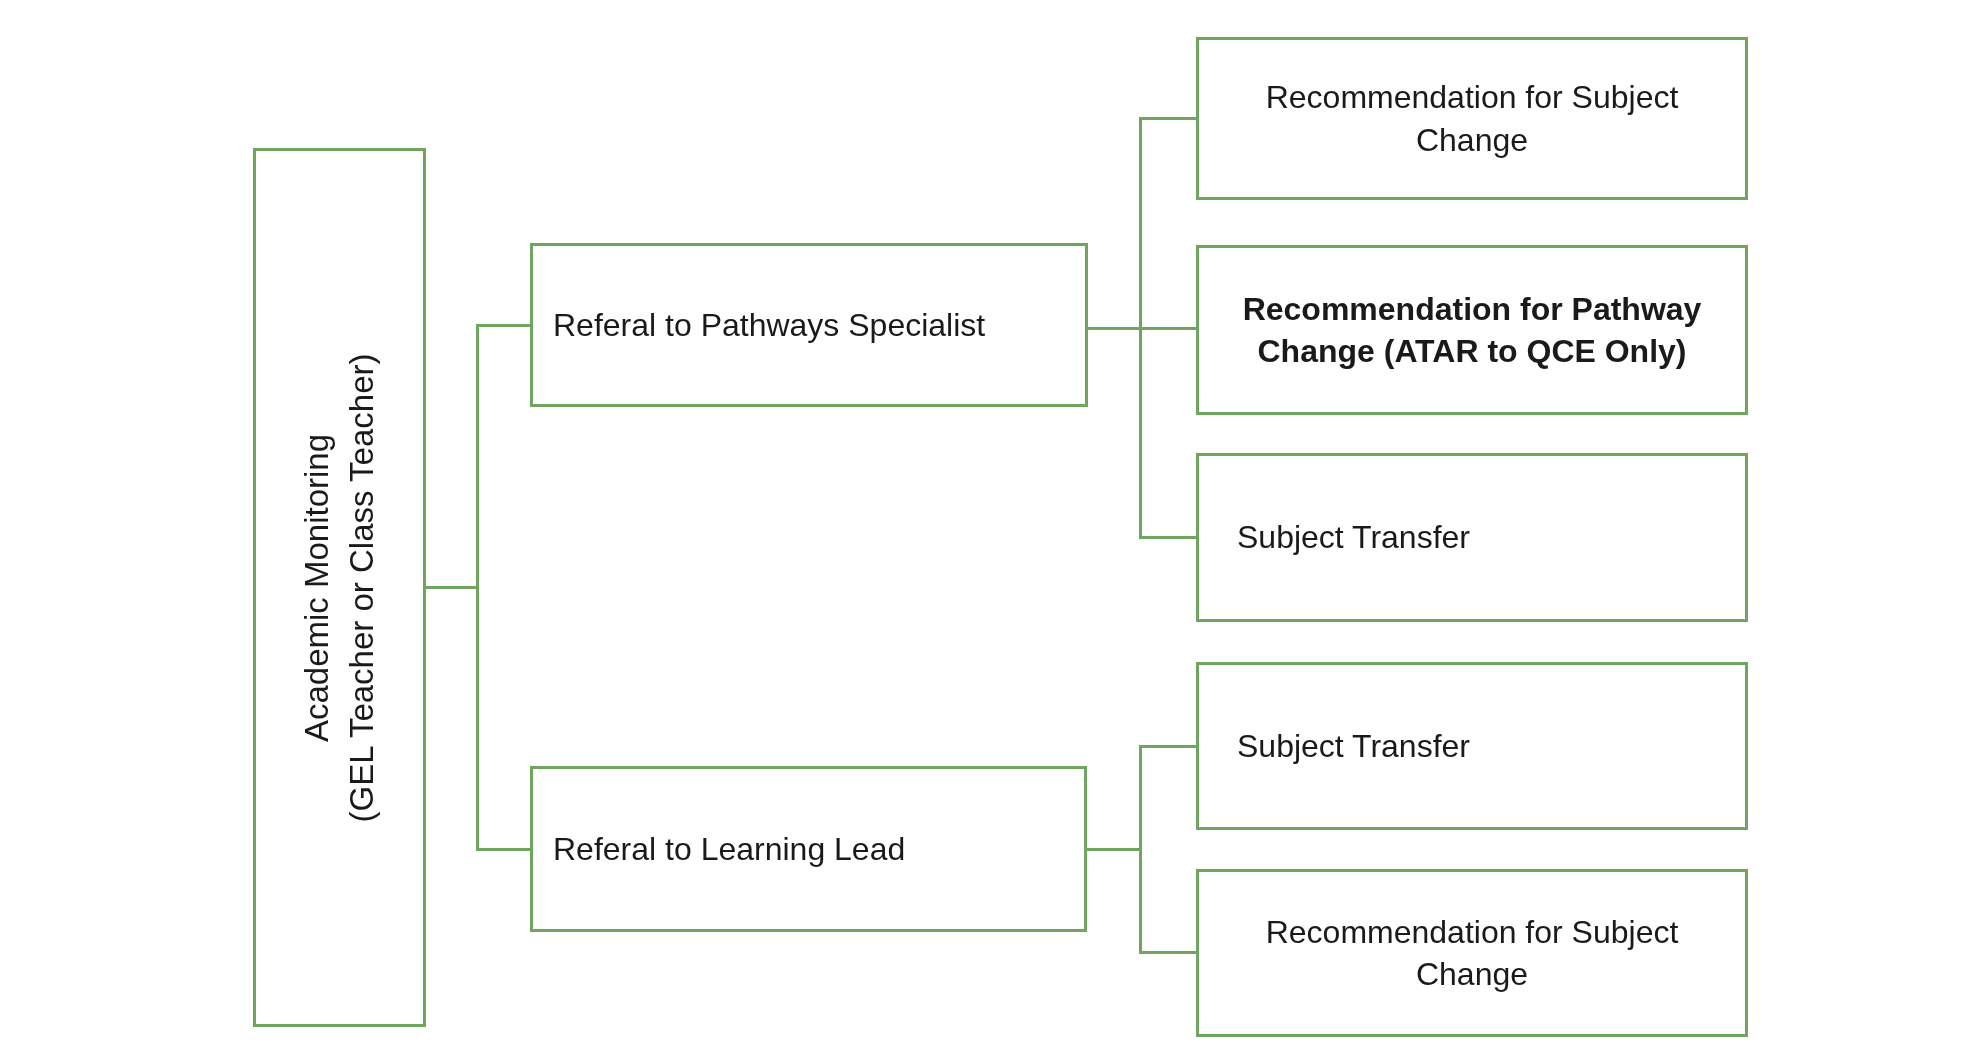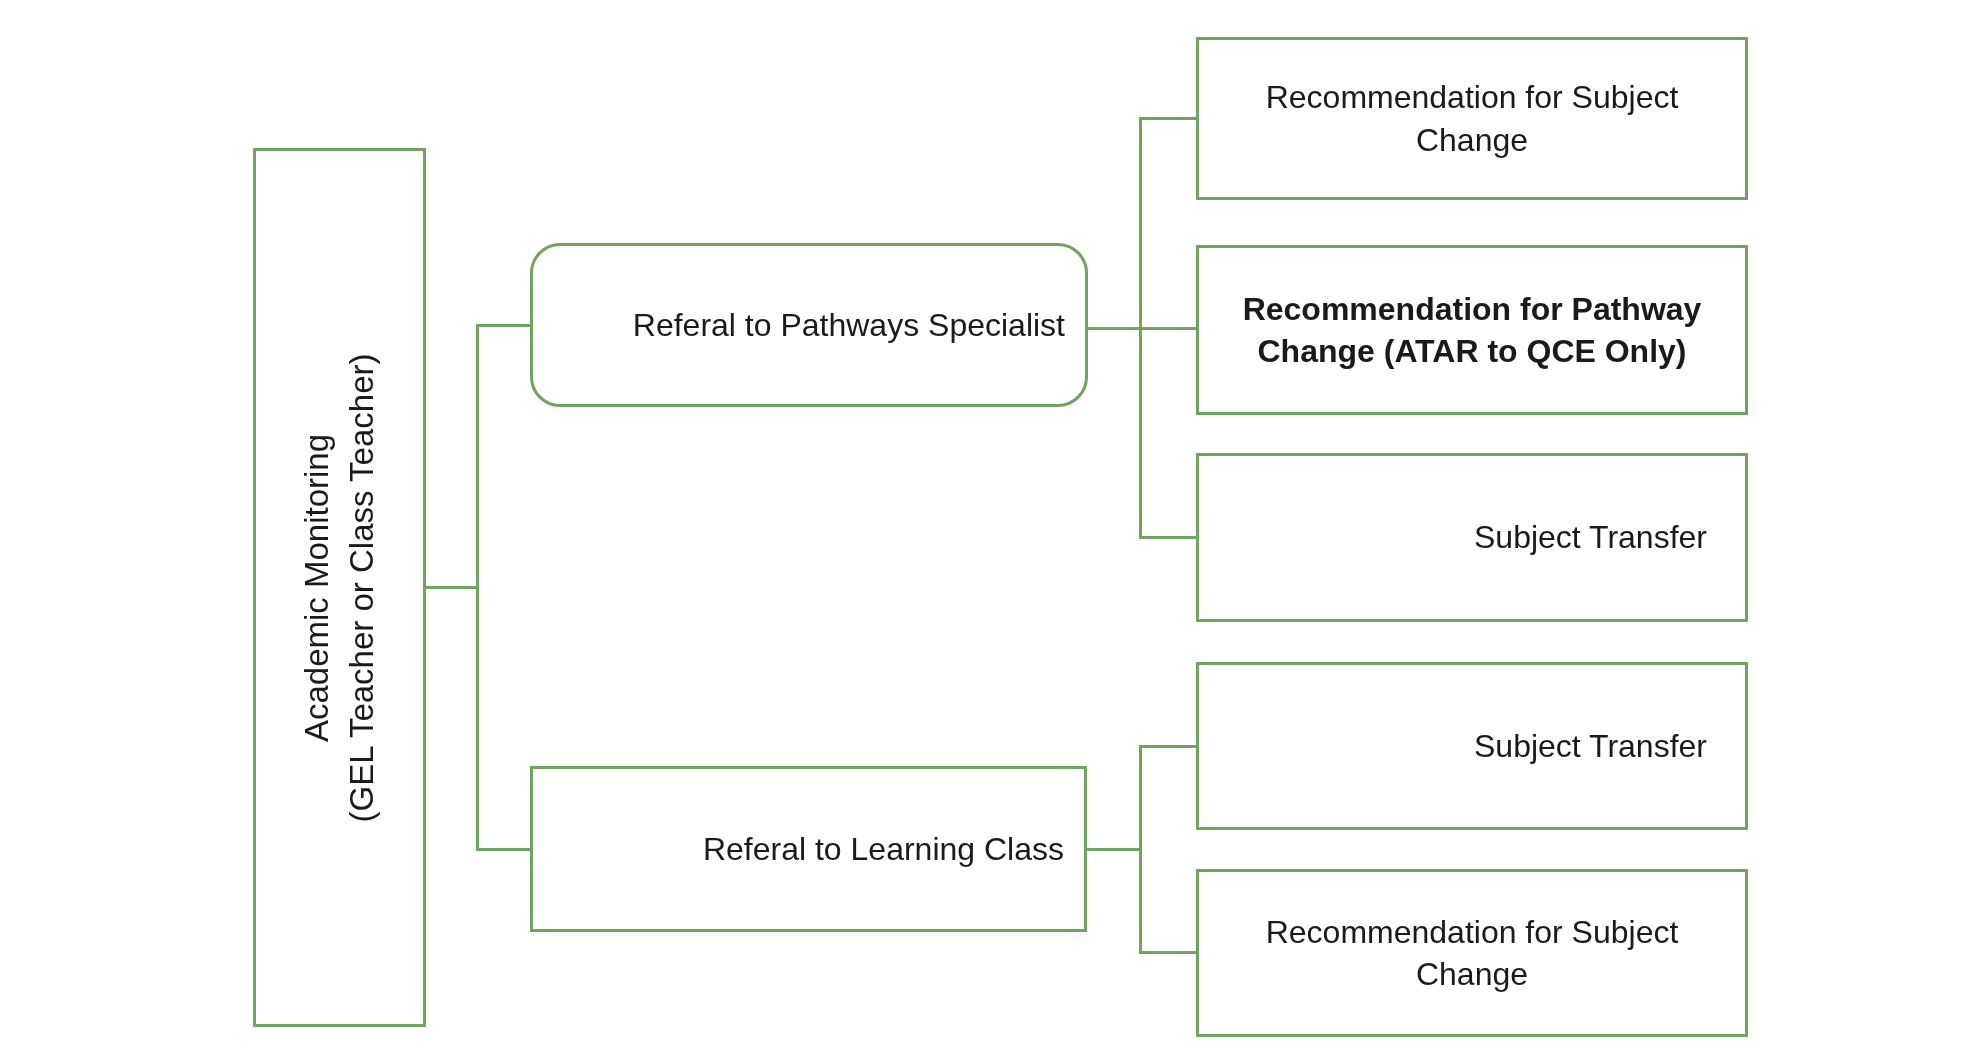--- a/index.html
+++ b/index.html
@@ -17,42 +17,42 @@
     color:var(--text);
     overflow:hidden;
   }
   .node{
     position:absolute;
     box-sizing:border-box;
     border:3px solid var(--green);
     background:var(--bg);
     display:flex;
     flex-direction:column;
-    align-items:flex-end;
+    align-items:flex-start;
     justify-content:center;
     text-align:center;
     font-size:32px;
     line-height:1.32;
     color:var(--text);
   }
   .node .label{display:block;}
   
   #root-box{left:253px;top:148px;width:173px;height:879px;}
   #root-box .rotated{
     position:absolute;
     left:50%;top:50%;
     width:860px;
     transform:translate(-50%,-50%) rotate(-90deg);
     text-align:center;
     font-size:33px;
     line-height:1.35;
     white-space:nowrap;
   }
   
-  #mid-pathways-box{left:530px;top:243px;width:558px;height:164px;padding:0 20px;border-radius:30px;}
+  #mid-pathways-box{left:530px;top:243px;width:558px;height:164px;padding:0 20px;}
   #mid-learning-box{left:530px;top:766px;width:557px;height:166px;padding:0 20px;}
   
   .outcome{left:1196px;width:552px;padding:0 38px;}
   #out-subject-change-1-box{top:37px;height:163px;}
   #out-pathway-change-box{top:245px;height:170px;font-weight:bold;}
   #out-subject-transfer-1-box{top:453px;height:169px;}
   #out-subject-transfer-2-box{top:662px;height:168px;}
   #out-subject-change-2-box{top:869px;height:168px;}
   
   .conn{position:absolute;background:var(--green);}
@@ -91,21 +91,21 @@
     <div class="rotated">
       <div class="label">Academic Monitoring</div>
       <div class="label">(GEL Teacher or Class Teacher)</div>
     </div>
   </div>
 
   <div class="node" id="mid-pathways-box">
     <span class="label">Referal to Pathways Specialist</span>
   </div>
   <div class="node" id="mid-learning-box">
-    <span class="label">Referal to Learning Class</span>
+    <span class="label">Referal to Learning Lead</span>
   </div>
 
   <div class="node outcome" id="out-subject-change-1-box">
     <span class="label">Recommendation for Subject Change</span>
   </div>
   <div class="node outcome" id="out-pathway-change-box">
     <span class="label">Recommendation for Pathway Change (ATAR to QCE Only)</span>
   </div>
   <div class="node outcome" id="out-subject-transfer-1-box">
     <span class="label">Subject Transfer</span>

